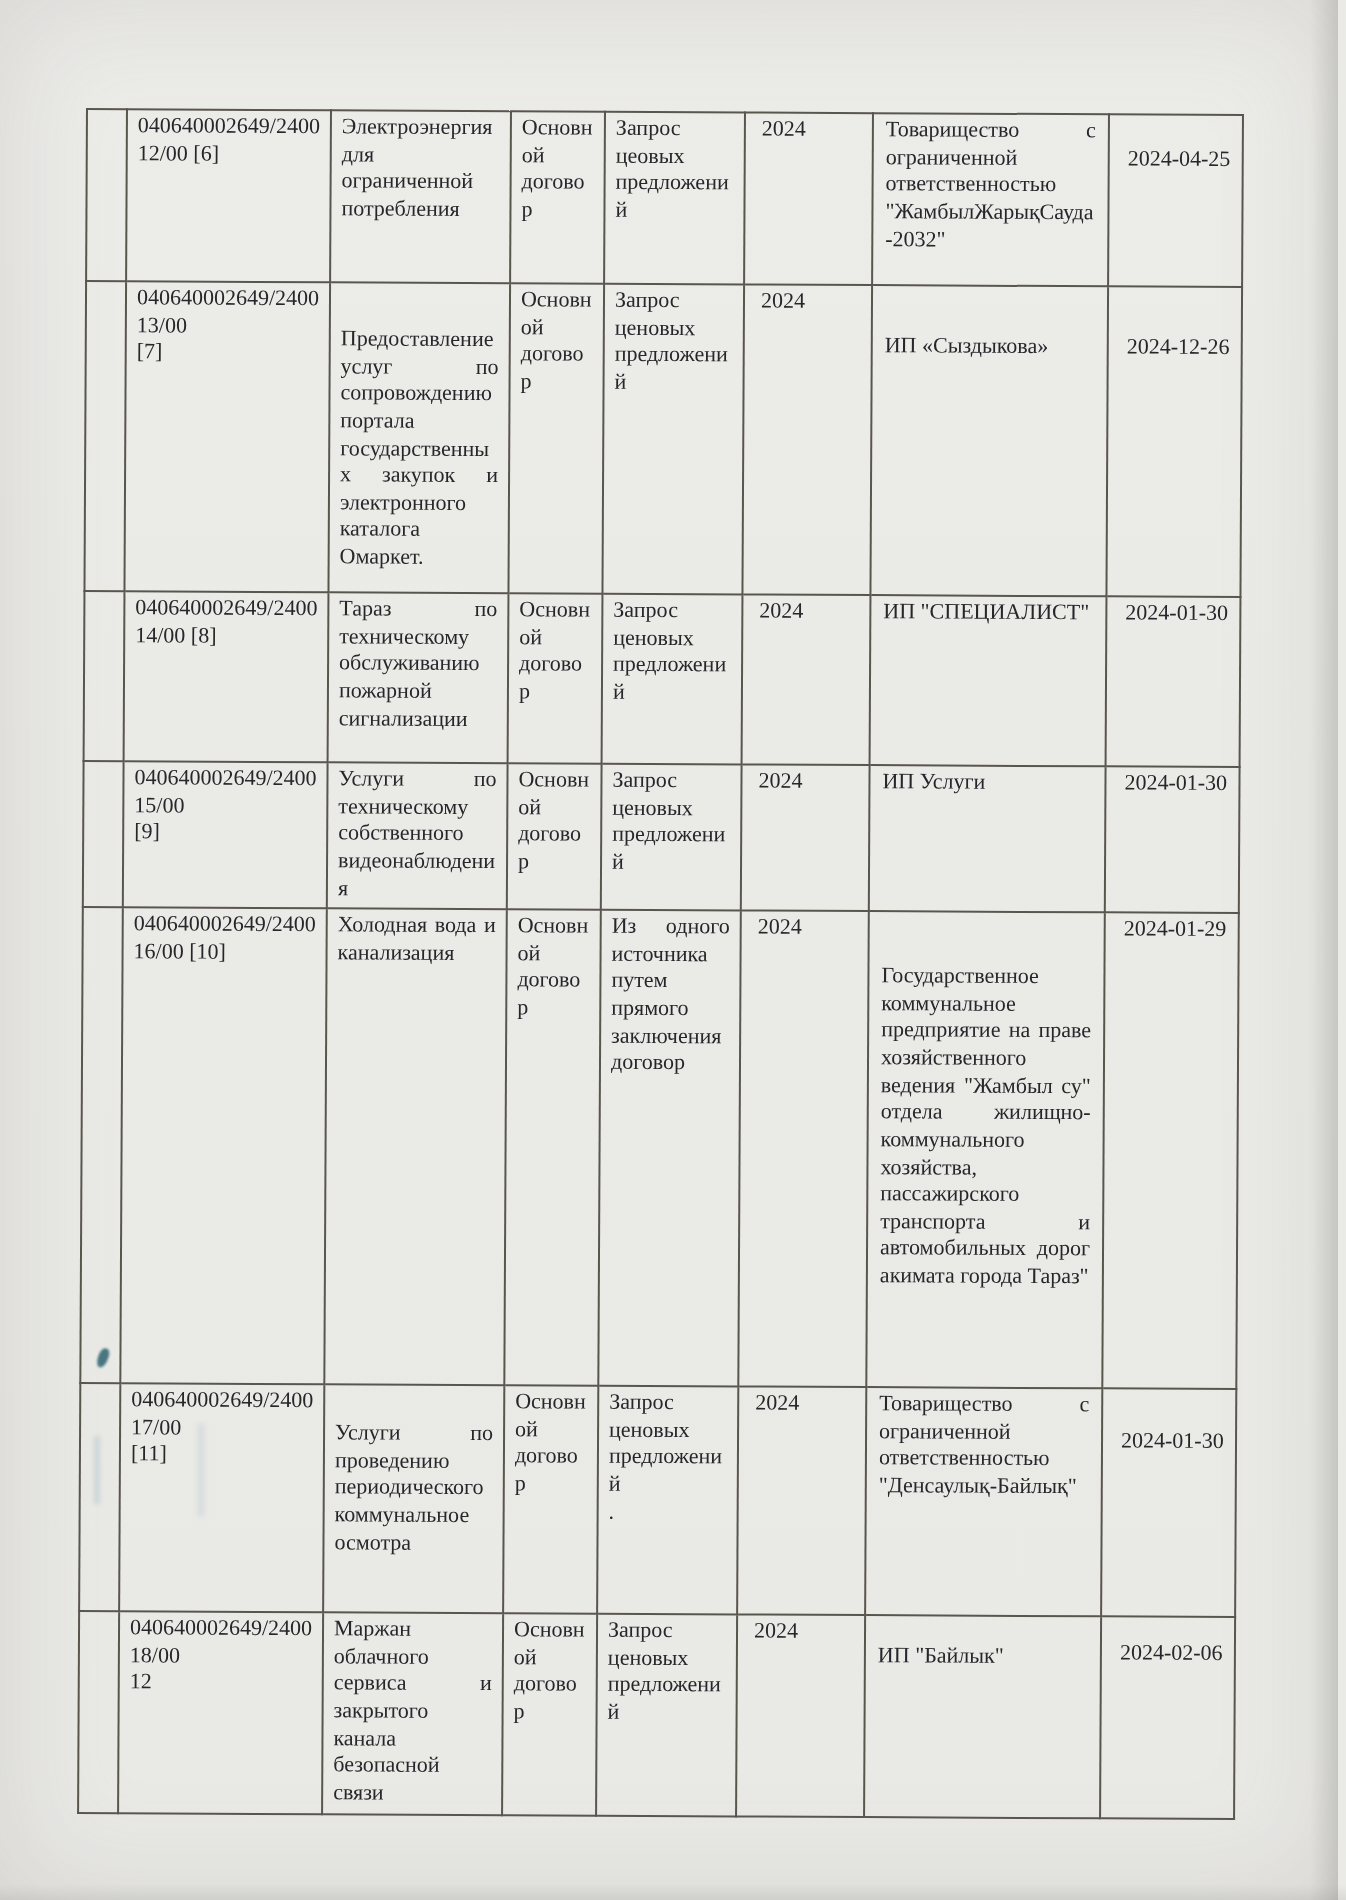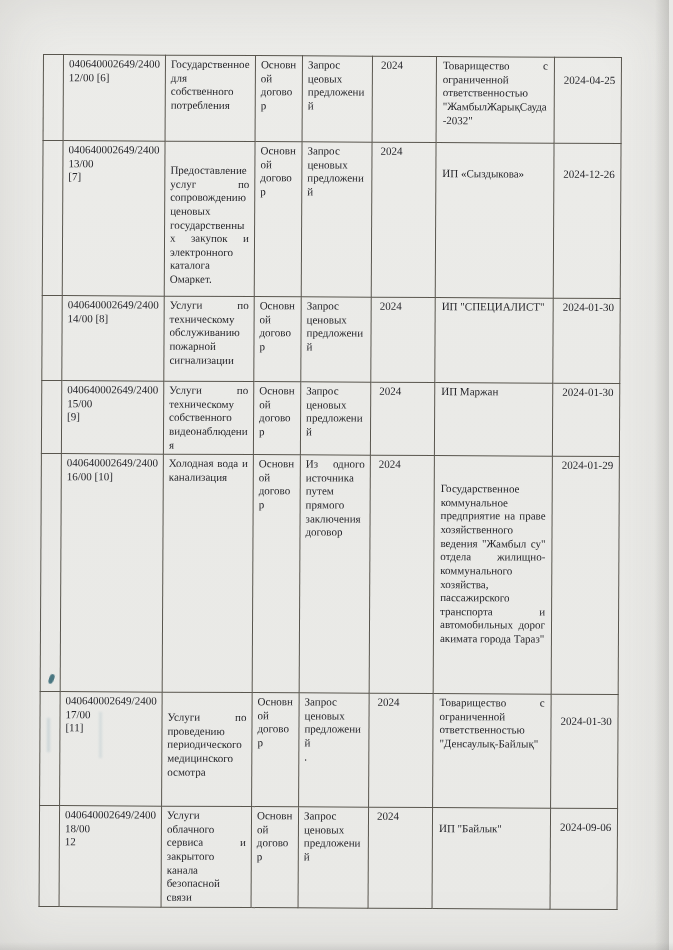--- a/index.html
+++ b/index.html
@@ -97,56 +97,56 @@
         <col class="w-method">
           <col class="w-year">
           <col class="w-supplier">
           <col class="w-date">
       </colgroup>
       <tbody>
         <tr class="r1">
           <td class="c-margin"></td>
           <td class="c-num">040640002649/2400
 12/00 [6]</td>
-          <td class="c-desc">Государственное для собственного потребления</td>
+          <td class="c-desc">Электроэнергия для ограниченной потребления</td>
           <td class="c-type">Основн
 ой
 догово
 р</td>
           <td class="c-method">Запрос
 цеовых
 предложени
 й</td>
           <td class="c-year">2024</td>
           <td class="c-supplier">Товарищество с ограниченной ответственностью "ЖамбылЖарықСауда-2032"</td>
           <td class="c-date">2024-04-25</td>
         </tr>
         <tr class="r2">
           <td class="c-margin"></td>
           <td class="c-num">040640002649/2400
 13/00
 [7]</td>
-          <td class="c-desc">Предоставление услуг по сопровождению ценовых государственных закупок и электронного каталога Омаркет.</td>
+          <td class="c-desc">Предоставление услуг по сопровождению портала государственных закупок и электронного каталога Омаркет.</td>
           <td class="c-type">Основн
 ой
 догово
 р</td>
           <td class="c-method">Запрос
 ценовых
 предложени
 й</td>
           <td class="c-year">2024</td>
           <td class="c-supplier">ИП «Сыздыкова»</td>
           <td class="c-date">2024-12-26</td>
         </tr>
         <tr class="r3">
           <td class="c-margin"></td>
           <td class="c-num">040640002649/2400
 14/00 [8]</td>
-          <td class="c-desc">Услуги по техническому обслуживанию пожарной сигнализации</td>
+          <td class="c-desc">Тараз по техническому обслуживанию пожарной сигнализации</td>
           <td class="c-type">Основн
 ой
 догово
 р</td>
           <td class="c-method">Запрос
 ценовых
 предложени
 й</td>
           <td class="c-year">2024</td>
           <td class="c-supplier">ИП "СПЕЦИАЛИСТ"</td>
@@ -160,21 +160,21 @@
           <td class="c-desc">Услуги по техническому собственного видеонаблюдения</td>
           <td class="c-type">Основн
 ой
 догово
 р</td>
           <td class="c-method">Запрос
 ценовых
 предложени
 й</td>
           <td class="c-year">2024</td>
-          <td class="c-supplier">ИП Маржан</td>
+          <td class="c-supplier">ИП Услуги</td>
           <td class="c-date">2024-01-30</td>
         </tr>
         <tr class="r5">
           <td class="c-margin"></td>
           <td class="c-num">040640002649/2400
 16/00 [10]</td>
           <td class="c-desc">Холодная вода и канализация</td>
           <td class="c-type">Основн
 ой
 догово
@@ -182,51 +182,51 @@
           <td class="c-method-flow">Из одного источника путем прямого заключения договор</td>
           <td class="c-year">2024</td>
           <td class="c-supplier">Государственное коммунальное предприятие на праве хозяйственного ведения "Жамбыл су" отдела жилищно-коммунального хозяйства, пассажирского транспорта и автомобильных дорог акимата города Тараз"</td>
           <td class="c-date">2024-01-29</td>
         </tr>
         <tr class="r6">
           <td class="c-margin"></td>
           <td class="c-num">040640002649/2400
 17/00
 [11]</td>
-          <td class="c-desc">Услуги по проведению периодического медицинского осмотра</td>
+          <td class="c-desc">Услуги по проведению периодического коммунальное осмотра</td>
           <td class="c-type">Основн
 ой
 догово
 р</td>
           <td class="c-method">Запрос
 ценовых
 предложени
 й
 .</td>
           <td class="c-year">2024</td>
           <td class="c-supplier">Товарищество с ограниченной ответственностью "Денсаулық-Байлық"</td>
           <td class="c-date">2024-01-30</td>
         </tr>
         <tr class="r7">
           <td class="c-margin"></td>
           <td class="c-num">040640002649/2400
 18/00
 12</td>
-          <td class="c-desc">Услуги облачного сервиса и закрытого канала безопасной связи</td>
+          <td class="c-desc">Маржан облачного сервиса и закрытого канала безопасной связи</td>
           <td class="c-type">Основн
 ой
 догово
 р</td>
           <td class="c-method">Запрос
 ценовых
 предложени
 й</td>
           <td class="c-year">2024</td>
           <td class="c-supplier">ИП "Байлык"</td>
-          <td class="c-date">2024-09-06</td>
+          <td class="c-date">2024-02-06</td>
         </tr>
       </tbody>
     </table>
   </div>
 
   <div class="ink-speck"></div>
   <div class="ink-streak-1"></div>
   <div class="ink-streak-2"></div>
   <div class="edge-shade"></div>
   <div class="bottom-shade"></div>

